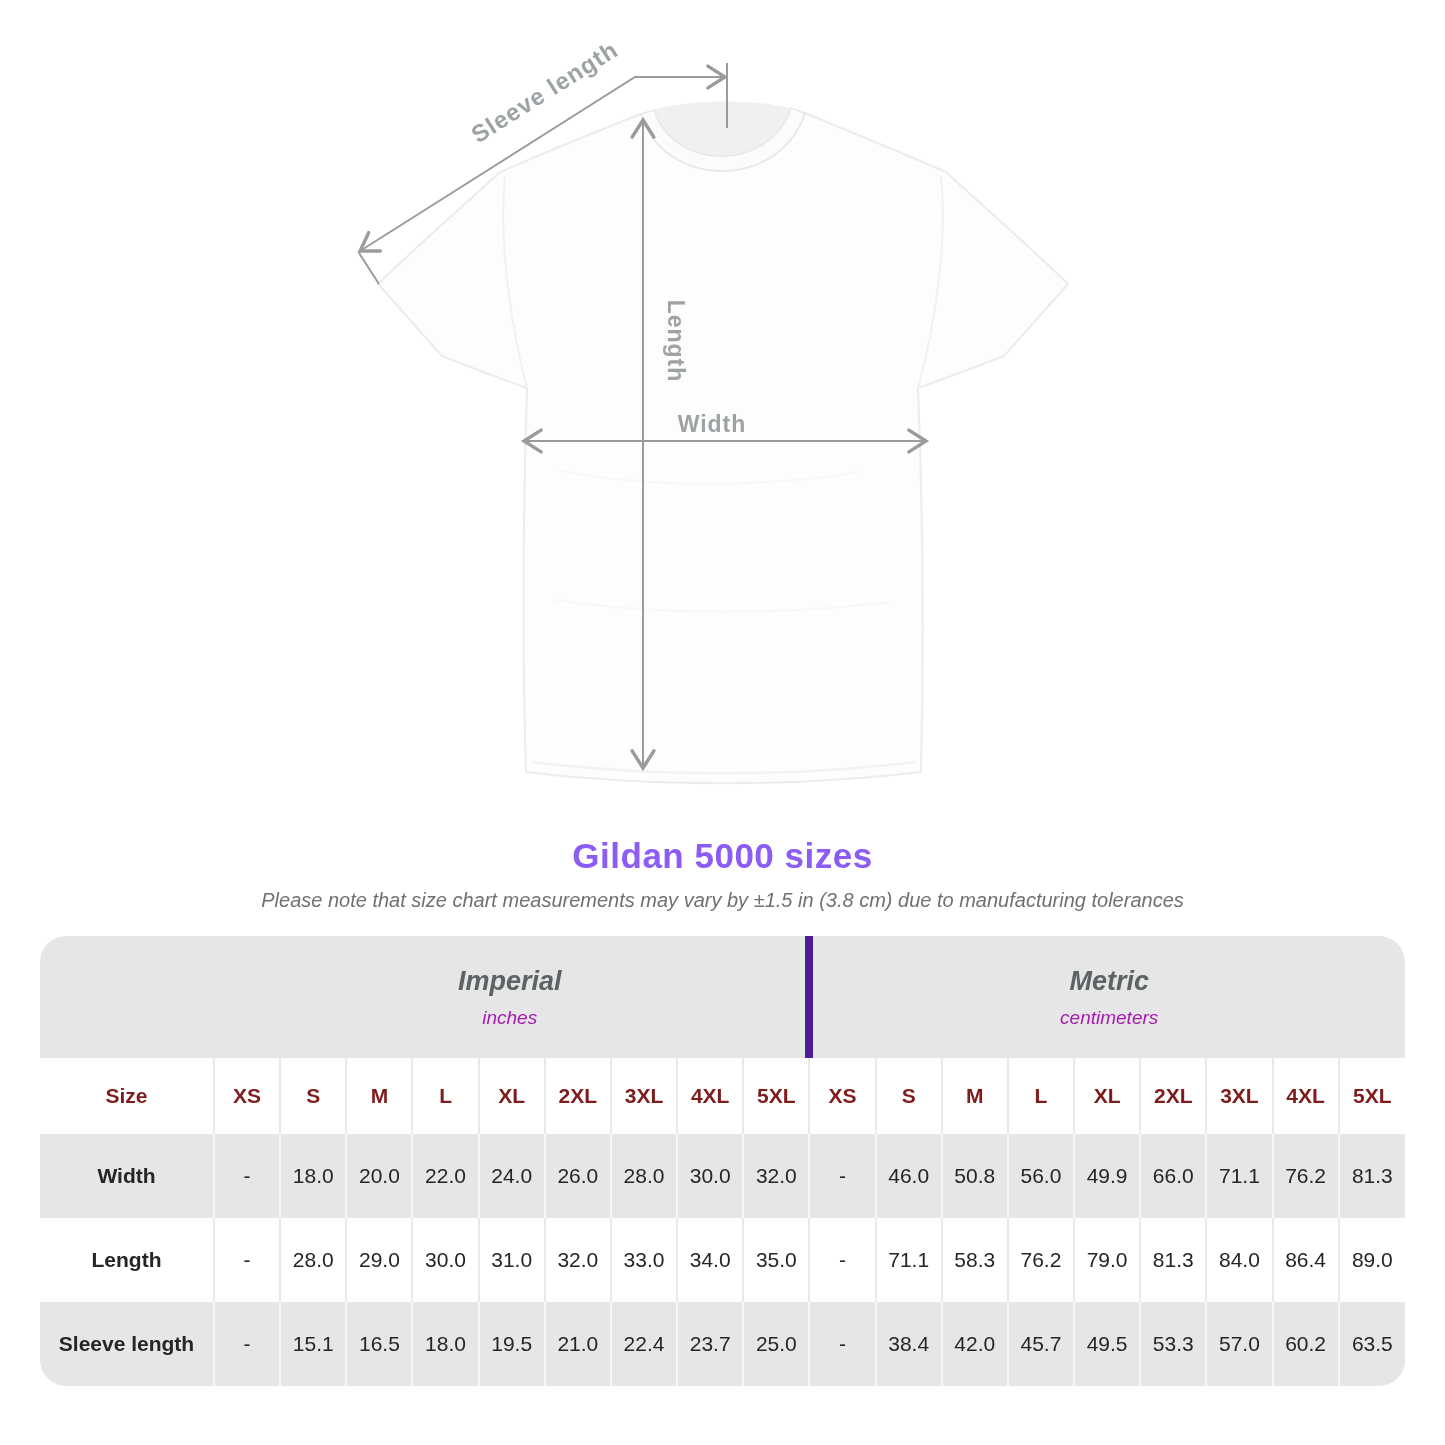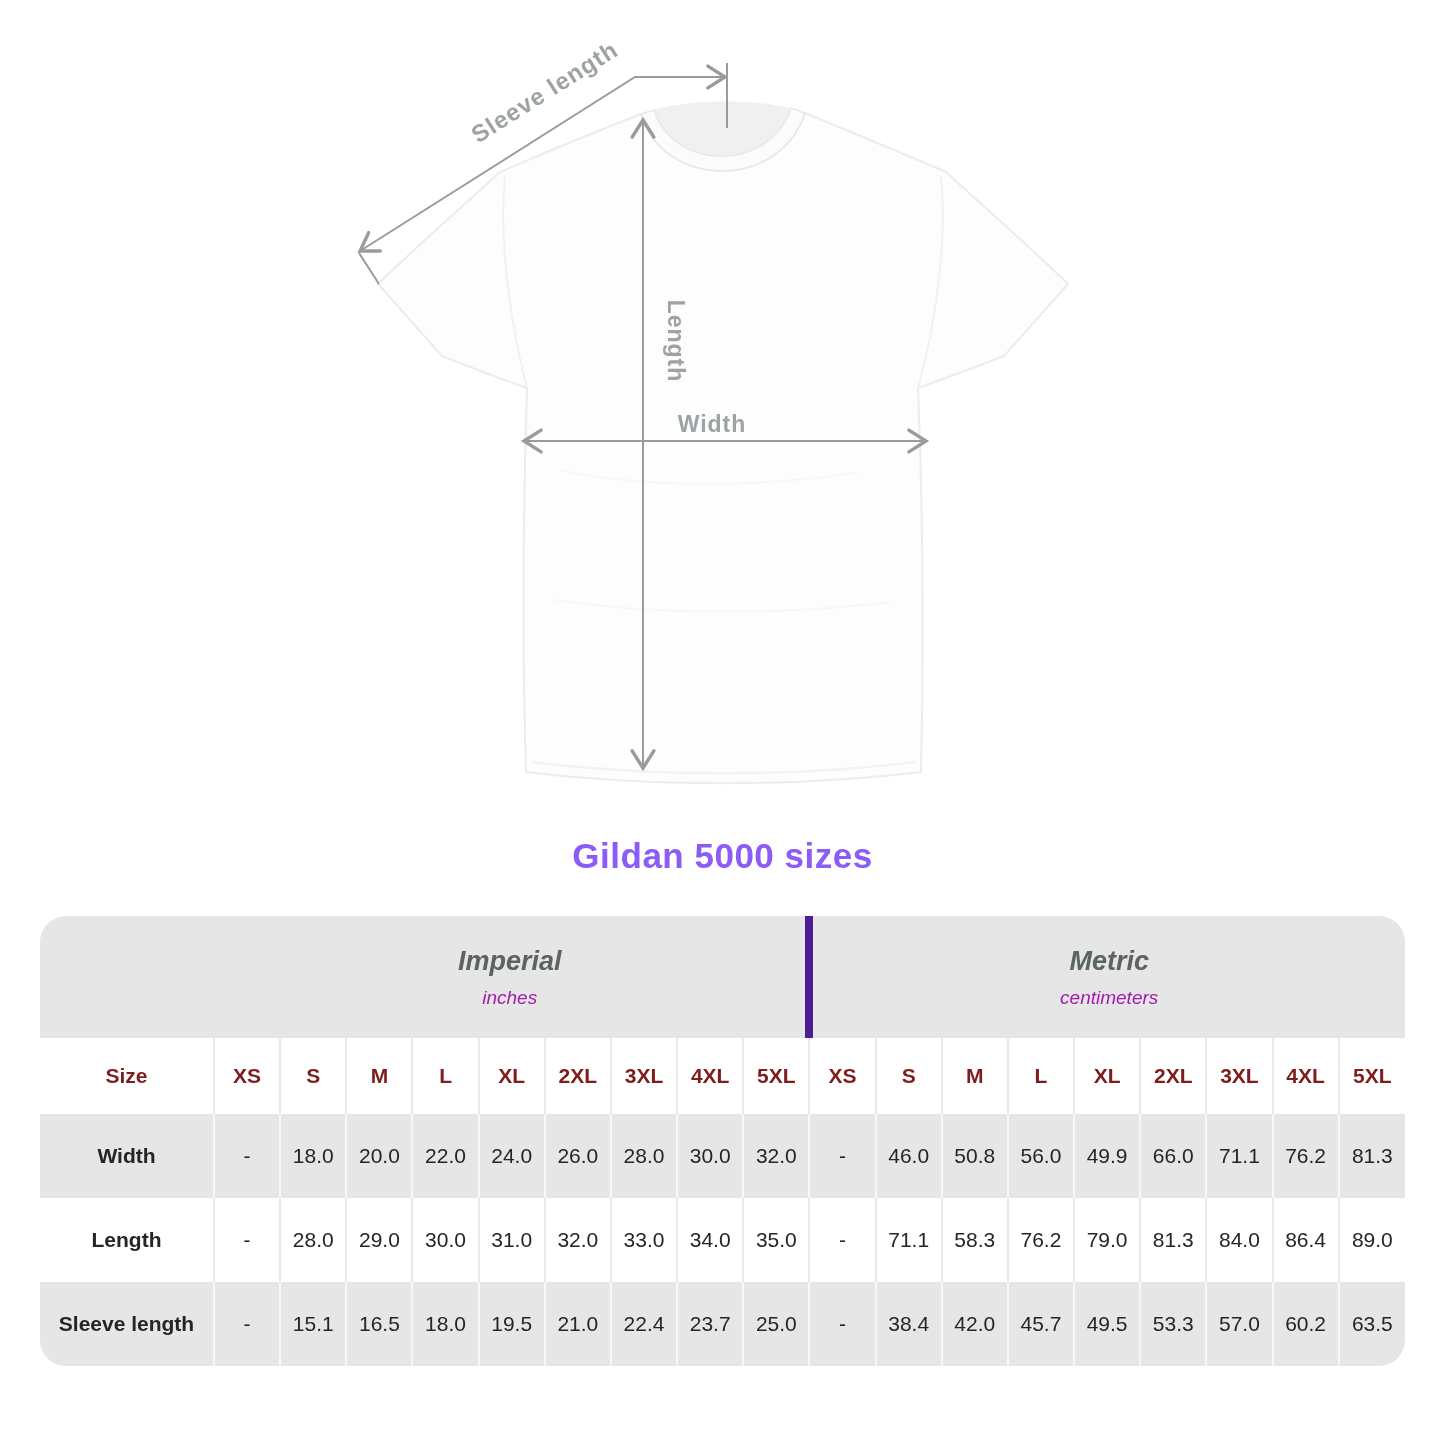--- a/index.html
+++ b/index.html
@@ -8,21 +8,21 @@
 
   
   .figure{position:relative;width:1445px;height:818px;}
   .figure svg{display:block;}
 
   
   .title{margin:18px 0 0 0;text-align:center;font-size:35px;font-weight:bold;color:#8b5cf6;letter-spacing:0.5px;}
   .subtitle{margin:13px 0 0 0;text-align:center;font-size:20px;font-style:italic;color:#6e7174;}
 
   
-  .table-wrap{width:1365px;margin:40px auto 0 auto;border-radius:26px;overflow:hidden;}
+  .table-wrap{width:1365px;margin:24px auto 0 auto;border-radius:26px;overflow:hidden;}
   table.size-table{width:100%;border-collapse:collapse;table-layout:fixed;}
   table.size-table td{text-align:center;vertical-align:middle;padding:0;}
 
   tr.unit-row td{background:#e6e6e6;height:122px;}
   tr.unit-row td.bl{border-left:8px solid #4c1d95;}
   .unit-name{font-size:27px;font-weight:bold;font-style:italic;color:#5c6365;}
   .unit-sub{margin-top:10px;font-size:19px;font-style:italic;color:#a21caf;}
 
   tr.size-row td{background:#ffffff;height:76px;font-size:21px;font-weight:bold;color:#7f1d1d;}
   tr.size-row td + td{border-left:2px solid #e9e9e9;}
@@ -91,20 +91,21 @@
         <line x1="524" y1="441" x2="926" y2="441" marker-start="url(#arr)" marker-end="url(#arr)"></line>
       </g>
 
       <text class="dim-label-lg" transform="translate(549,99) rotate(-32.3)" text-anchor="middle">Sleeve length</text>
       <text class="dim-label" transform="translate(668,341) rotate(90)" text-anchor="middle">Length</text>
       <text class="dim-label" x="712" y="432" text-anchor="middle">Width</text>
     </svg>
   </div>
 
   <h1 class="title">Gildan 5000 sizes</h1>
+  <p class="subtitle">Please note that size chart measurements may vary by ±1.5 in (3.8 cm) due to manufacturing tolerances</p>
 
   <div class="table-wrap">
     <table class="size-table">
       <colgroup>
         <col style="width:174px">
         <col>
           <col>
           <col>
           <col>
           <col>

